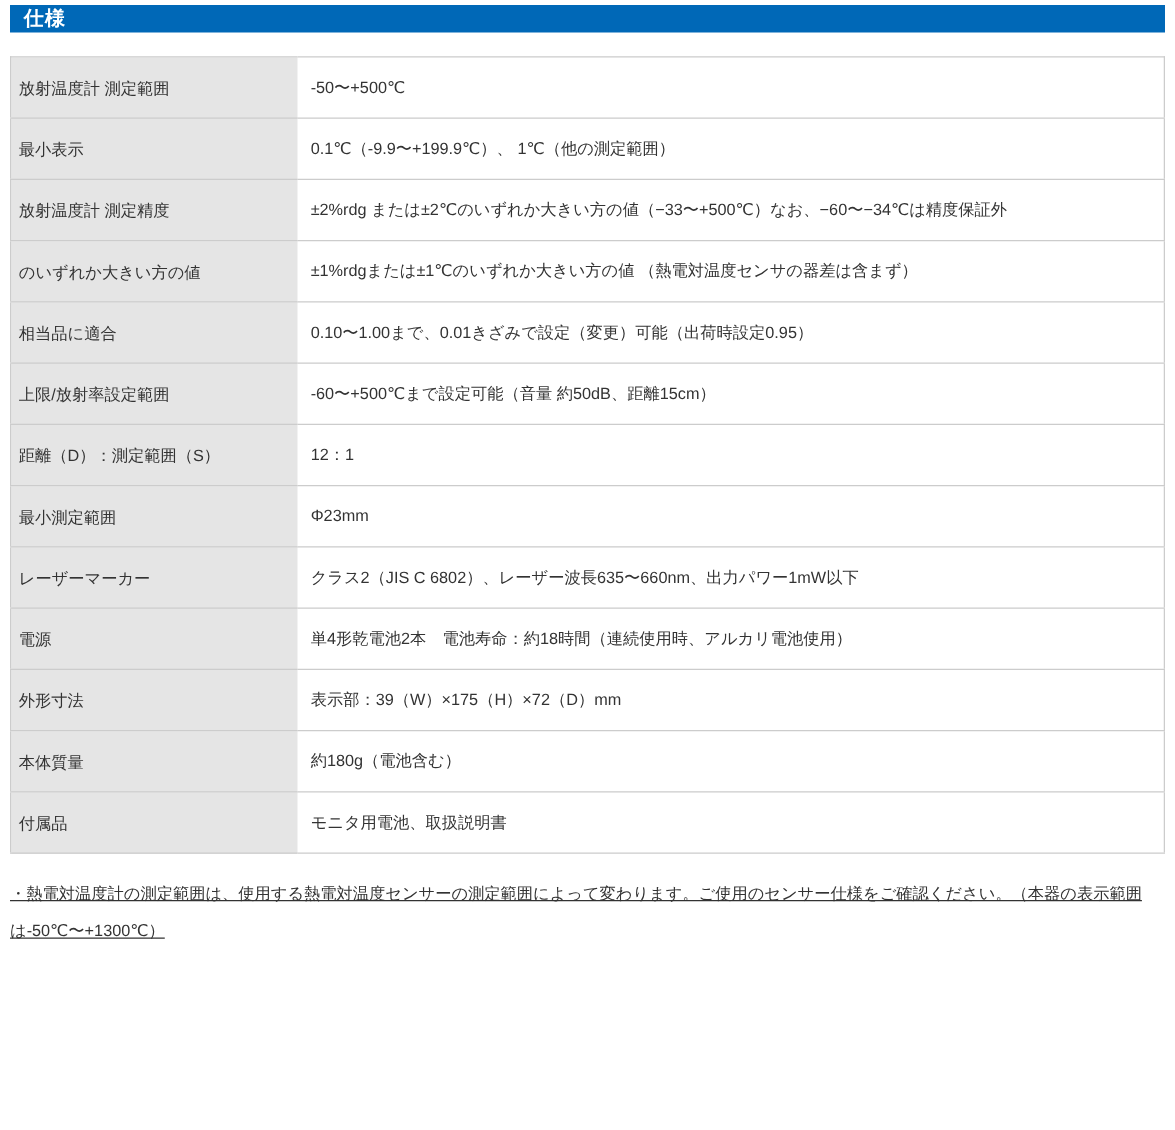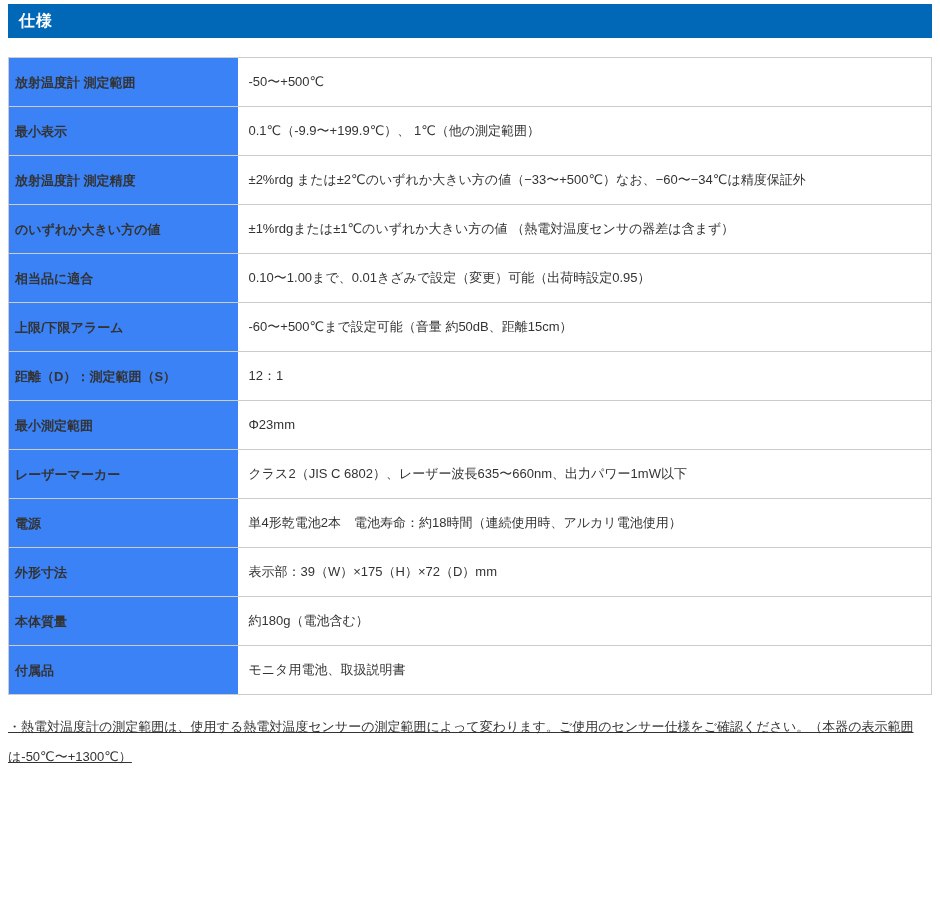--- a/index.html
+++ b/index.html
@@ -8,21 +8,21 @@
     padding: 0;
     width: 940px;
     height: 904px;
     background: #ffffff;
     font-family: "Liberation Sans", "DejaVu Sans", sans-serif;
     color: #333333;
     overflow: hidden;
   }
   .header-bar {
     margin: 4px 8px 0 8px;
-    height: 34px;
+    height: 22px;
     background: #0068b7;
     display: flex;
     align-items: center;
     padding: 0 11px;
   }
   .header-title {
     color: #ffffff;
     font-size: 16px;
     font-weight: bold;
     letter-spacing: 1px;
@@ -32,23 +32,23 @@
     margin: 19px 8px 0 8px;
     border-collapse: collapse;
     border: 1px solid #cccccc;
     table-layout: fixed;
   }
   table.spec tr {
     border-bottom: 1px solid #cccccc;
   }
   table.spec th {
     width: 229px;
-    background: #3b82f6;
+    background: #e5e5e5;
     font-size: 13px;
-    font-weight: bold;
+    font-weight: normal;
     text-align: left;
     vertical-align: middle;
     padding: 6px 8px 6px 6px;
     line-height: 27px;
     color: #333333;
   }
   table.spec td {
     font-size: 13px;
     vertical-align: top;
     padding: 9px 14px 9px 11px;
@@ -87,21 +87,21 @@
     </tr>
     <tr>
       <th>のいずれか大きい方の値</th>
       <td>±1%rdgまたは±1℃のいずれか大きい方の値 （熱電対温度センサの器差は含まず）</td>
     </tr>
     <tr>
       <th>相当品に適合</th>
       <td>0.10〜1.00まで、0.01きざみで設定（変更）可能（出荷時設定0.95）</td>
     </tr>
     <tr>
-      <th>上限/下限アラーム</th>
+      <th>上限/放射率設定範囲</th>
       <td>-60〜+500℃まで設定可能（音量 約50dB、距離15cm）</td>
     </tr>
     <tr>
       <th>距離（D）：測定範囲（S）</th>
       <td>12：1</td>
     </tr>
     <tr>
       <th>最小測定範囲</th>
       <td>Φ23mm</td>
     </tr>

